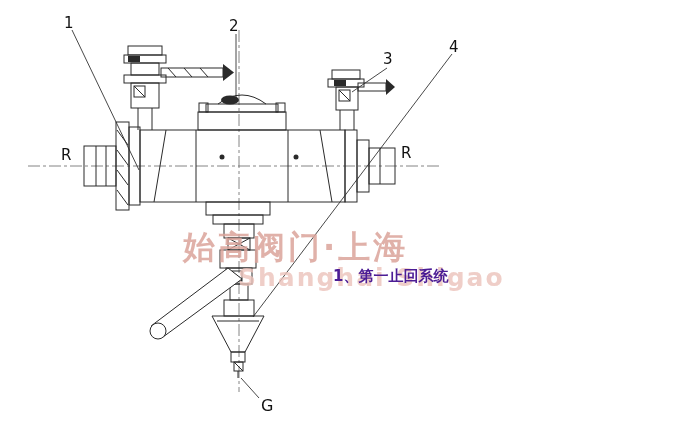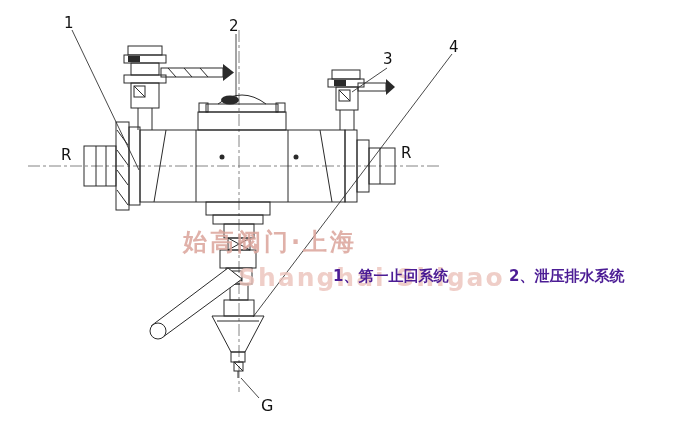--- a/index.html
+++ b/index.html
@@ -6,21 +6,21 @@
   #stage{position:relative;width:700px;height:430px;background:#ffffff;overflow:hidden;
          font-family:"DejaVu Sans","Liberation Sans",sans-serif;}
   #drawing{position:absolute;left:0;top:0;z-index:1;}
   .s{stroke:#2a2a2a;fill:none;stroke-width:1;}
   .cl{stroke:#666;fill:none;stroke-width:0.8;stroke-dasharray:12 3 3 3;}
   .ld{stroke:#333;fill:none;stroke-width:0.9;}
   .f{fill:#2a2a2a;stroke:none;}
   .wf{fill:#ffffff;stroke:#2a2a2a;stroke-width:1;}
   .t{fill:#111;font-size:15px;font-family:"DejaVu Sans","Liberation Sans",sans-serif;}
   .tg{font-size:16px;}
-  .wm-cn{position:absolute;left:183px;top:226px;z-index:2;font-size:24px;font-weight:600;
+  .wm-cn{position:absolute;left:183px;top:226px;z-index:2;font-size:32px;font-weight:600;
          letter-spacing:3px;color:#dba49b;opacity:.85;white-space:nowrap;}
   .wm-en{position:absolute;left:238px;top:263px;z-index:2;font-size:25px;font-weight:700;
          letter-spacing:2px;color:#ecc3bb;opacity:.8;white-space:nowrap;}
   #legend{position:absolute;left:333px;top:266px;z-index:3;display:grid;
           grid-template-columns:176px auto;row-gap:4px;font-size:15px;font-weight:bold;
           color:#4c1d95;line-height:20px;white-space:nowrap;}
 </style>
 </head>
 <body>
 
@@ -151,16 +151,15 @@
     <text class="t" x="61" y="160">R</text>
     <text class="t" x="401" y="158">R</text>
     <text class="t tg" x="261" y="411">G</text>
   </svg>
 
   <div class="wm-cn">始高阀门·上海</div>
   <div class="wm-en">Shanghai Shigao</div>
 
   <div id="legend">
     <span>1、第一止回系统</span>
-    <span>2、泄压排水系统</span>
   </div>
 
 </div>
 
 </body></html>

